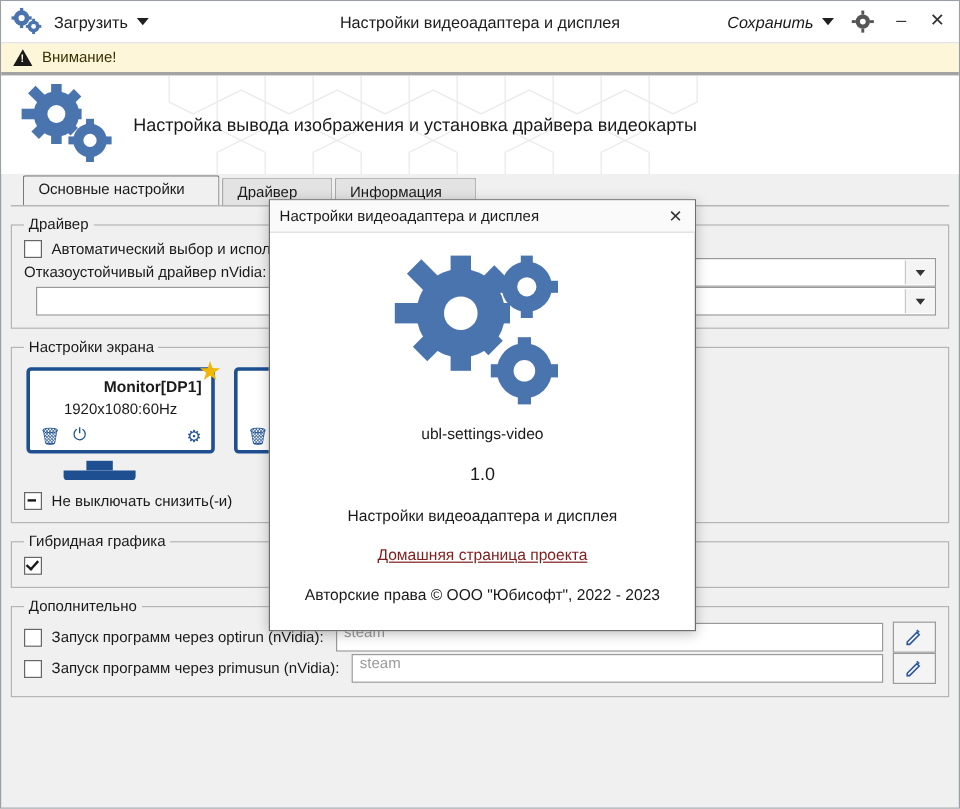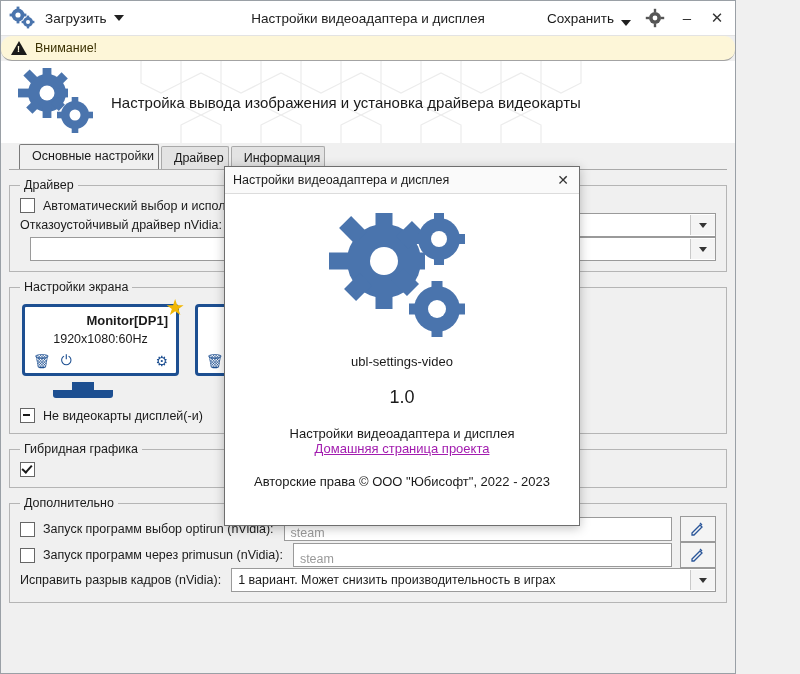--- a/index.html
+++ b/index.html
@@ -1,48 +1,48 @@
 <!DOCTYPE html>
 <html><head>
 <meta charset="utf-8">
 <style>
   html,body{margin:0;padding:0;}
   body{
     width:800px;height:674px;overflow:hidden;
     font-family:"Liberation Sans",sans-serif;
     font-size:13px;color:#1a1a1a;background:#f0f0f0;
   }
-  .app{position:relative;width:736px;height:674px;box-sizing:border-box;border:1px solid #9aa0a6;background:#f0f0f0;}
+  .app{position:relative;width:800px;height:674px;box-sizing:border-box;border:1px solid #9aa0a6;background:#f0f0f0;}
 
   
   .titlebar{height:34px;background:#ffffff;display:flex;align-items:center;position:relative;border-bottom:1px solid #e3e3e3;}
   .tb-left{display:flex;align-items:center;gap:10px;padding-left:8px;}
   .tb-logo{width:26px;height:24px;position:relative;}
   .tb-load{display:flex;align-items:center;gap:7px;font-size:13.5px;color:#202020;cursor:default;}
   .caret{width:0;height:0;border-left:5px solid transparent;border-right:5px solid transparent;border-top:6px solid #202020;}
   .tb-title{position:absolute;left:0;right:0;text-align:center;font-size:13.5px;color:#202020;pointer-events:none;}
   .tb-right{margin-left:auto;display:flex;align-items:center;gap:14px;padding-right:10px;}
-  .tb-save{display:flex;align-items:flex-end;gap:7px;font-size:13.5px;}
+  .tb-save{display:flex;align-items:center;gap:7px;font-size:13.5px;font-style:italic;}
   .gear-btn{width:20px;height:20px;position:relative;}
   .win-btn{font-size:15px;color:#333;width:16px;text-align:center;line-height:16px;}
 
   
-  .warnbar{height:24px;background:#fdf6d8;border-bottom:1px solid #a3a3a3;display:flex;align-items:center;gap:8px;padding-left:10px;font-size:12.5px;color:#3a3000;border-radius:11px;}
+  .warnbar{height:24px;background:#fdf6d8;border-bottom:3px solid #a3a3a3;display:flex;align-items:center;gap:8px;padding-left:10px;font-size:12.5px;color:#3a3000;}
   .warn-tri{width:0;height:0;border-left:8px solid transparent;border-right:8px solid transparent;border-bottom:14px solid #1a1a1a;position:relative;}
   .warn-tri:after{content:"!";position:absolute;left:-2px;top:3px;font-size:9px;color:#fdf6d8;font-weight:bold;}
 
   
   .banner{height:82px;background:#ffffff;position:relative;overflow:hidden;display:flex;align-items:center;text-align:center;}
   .hexbg{position:absolute;left:120px;top:-10px;width:560px;height:110px;opacity:.35;}
   .banner-gears{width:110px;display:flex;justify-content:center;align-items:center;position:relative;z-index:2;}
   .banner-text{font-size:15px;color:#1a1a1a;position:relative;z-index:2;}
 
   
   .tabs{display:flex;align-items:flex-end;padding-left:18px;height:24px;margin-top:2px;}
-  .tab{padding:4px 4px 5px 12px;border:1px solid #a9a9a9;border-bottom:none;background:#e3e3e3;font-size:12.5px;border-radius:2px 2px 0 0;margin-right:2px;position:relative;top:1px;}
+  .tab{padding:4px 28px 5px 12px;border:1px solid #a9a9a9;border-bottom:none;background:#e3e3e3;font-size:12.5px;border-radius:2px 2px 0 0;margin-right:2px;position:relative;top:1px;}
   .tab.active{background:#f0f0f0;border-color:#7a7a7a;top:0;padding-bottom:6px;}
 
   .content{position:relative;border-top:1px solid #a9a9a9;margin:0 8px;padding:0;height:505px;}
 
   fieldset{border:1px solid #b5b5b5;margin:8px 0 0 0;padding:6px 10px 10px 10px;}
   legend{font-size:12.5px;padding:0 4px;color:#1a1a1a;}
 
   .row{display:flex;align-items:center;margin:0 0;font-size:12.5px;}
   .cb{width:13px;height:13px;border:1px solid #666;background:#fff;display:inline-block;margin-right:8px;position:relative;flex:none;}
   .cb.checked:after{content:"";position:absolute;left:3px;top:0px;width:4px;height:8px;border:solid #1a1a1a;border-width:0 2px 2px 0;transform:rotate(42deg);}
@@ -55,34 +55,34 @@
 
   .monitors{display:flex;gap:16px;margin:4px 0 6px 2px;}
   .monitor{width:135px;border:3px solid #1d4f91;border-radius:4px;background:#fff;position:relative;padding:6px 8px 4px 8px;}
   .mon-name{font-weight:bold;font-size:13px;text-align:right;}
   .mon-res{font-size:12.5px;text-align:center;margin-top:4px;}
   .mon-icons{display:flex;align-items:center;margin-top:6px;font-size:14px;color:#1d4f91;}
   .mon-stand{width:60px;height:8px;background:#1d4f91;margin:0 auto;border-radius:0 0 3px 3px;}
   .mon-neck{width:22px;height:8px;background:#1d4f91;margin:0 auto;}
   .star{position:absolute;right:-9px;top:-12px;color:#f2b705;font-size:22px;}
 
-  .textin{flex:1;height:22px;border:1px solid #9a9a9a;background:#fff;margin-left:10px;display:flex;align-items:flex-end;padding:0 6px;color:#9a9a9a;font-size:12.5px;}
+  .textin{flex:1;height:22px;border:1px solid #9a9a9a;background:#fff;margin-left:10px;display:flex;align-items:flex-start;padding:0 6px;color:#9a9a9a;font-size:12.5px;}
   .editbtn{width:34px;height:24px;border:1px solid #9a9a9a;background:#f4f4f4;margin-left:8px;display:flex;align-items:center;justify-content:center;}
 
   
   .modal{position:absolute;left:223px;top:165px;width:354px;height:358px;background:#fff;border:1px solid #6e6e6e;box-shadow:0 2px 10px rgba(0,0,0,.25);z-index:50;}
   .modal-tb{height:26px;background:#fafafa;border-bottom:1px solid #dcdcdc;display:flex;align-items:center;padding:0 8px;}
   .modal-title{font-size:12.5px;flex:1;}
   .modal-x{font-size:14px;color:#333;width:16px;text-align:center;}
   .modal-body{padding:14px 10px;text-align:center;}
   .modal-gears{height:140px;display:flex;align-items:center;justify-content:center;}
   .m-name{font-size:13px;margin-top:6px;}
-  .m-ver{font-size:18px;margin-top:18px;}
+  .m-ver{font-size:15px;margin-top:18px;}
   .m-desc{font-size:13px;margin-top:18px;}
-  .m-link{font-size:13px;color:#a21caf;text-decoration:underline;}
+  .m-link{font-size:13px;margin-top:18px;color:#7f1d1d;text-decoration:underline;}
   .m-copy{font-size:13px;margin-top:18px;}
 </style>
 </head>
 <body>
 
 <div class="app">
 
   <div class="titlebar">
     <div class="tb-left">
       <span class="tb-logo">
@@ -236,36 +236,36 @@
           <div class="mon-icons">
             <span>🗑</span>
             <span style="margin-left:10px">⏻</span>
           </div>
         </div>
       </div>
       <div class="mon-neck" style="margin-left:52px"></div>
       <div class="mon-stand" style="margin-left:33px"></div>
       <div class="row" style="margin-top:10px">
         <span class="cb minus"></span>
-        <span class="lbl">Не видеокарты дисплей(-и)</span>
+        <span class="lbl">Не выключать снизить(-и)</span>
       </div>
     </fieldset>
 
     <fieldset>
       <legend>Гибридная графика</legend>
       <div class="row">
         <span class="cb checked"></span>
       </div>
     </fieldset>
 
     <fieldset>
       <legend>Дополнительно</legend>
       <div class="row">
         <span class="cb"></span>
-        <span class="lbl">Запуск программ выбор optirun (nVidia):</span>
+        <span class="lbl">Запуск программ через optirun (nVidia):</span>
         <span class="textin" title="steam">
             <span>steam</span>
           </span>
         <span class="editbtn">
           <svg width="16" height="16" viewBox="0 0 16 16">
               <path d="M2 12l8-8 2 2-8 8H2z" fill="none" stroke="#2a5699" stroke-width="1.3"></path>
               <path d="M10 2l2 2" stroke="#2a5699" stroke-width="1.3"></path>
             </svg>
         </span>
       </div>
@@ -273,29 +273,20 @@
         <span class="cb"></span>
         <span class="lbl">Запуск программ через primusun (nVidia):</span>
         <span class="textin" title="steam">
             <span>steam</span>
           </span>
         <span class="editbtn">
           <svg width="16" height="16" viewBox="0 0 16 16">
               <path d="M2 12l8-8 2 2-8 8H2z" fill="none" stroke="#2a5699" stroke-width="1.3"></path>
               <path d="M10 2l2 2" stroke="#2a5699" stroke-width="1.3"></path>
             </svg>
-        </span>
-      </div>
-      <div class="row">
-        <span class="lbl">Исправить разрыв кадров (nVidia):</span>
-        <span class="combo">
-          <span class="val">1 вариант. Может снизить производительность в играх</span>
-          <span class="arrow">
-              <span class="arrow-d"></span>
-            </span>
         </span>
       </div>
     </fieldset>
   </div>
 
   <div class="modal">
     <div class="modal-tb">
       <span class="modal-title">Настройки видеоадаптера и дисплея</span>
       <span class="modal-x">✕</span>
     </div>

